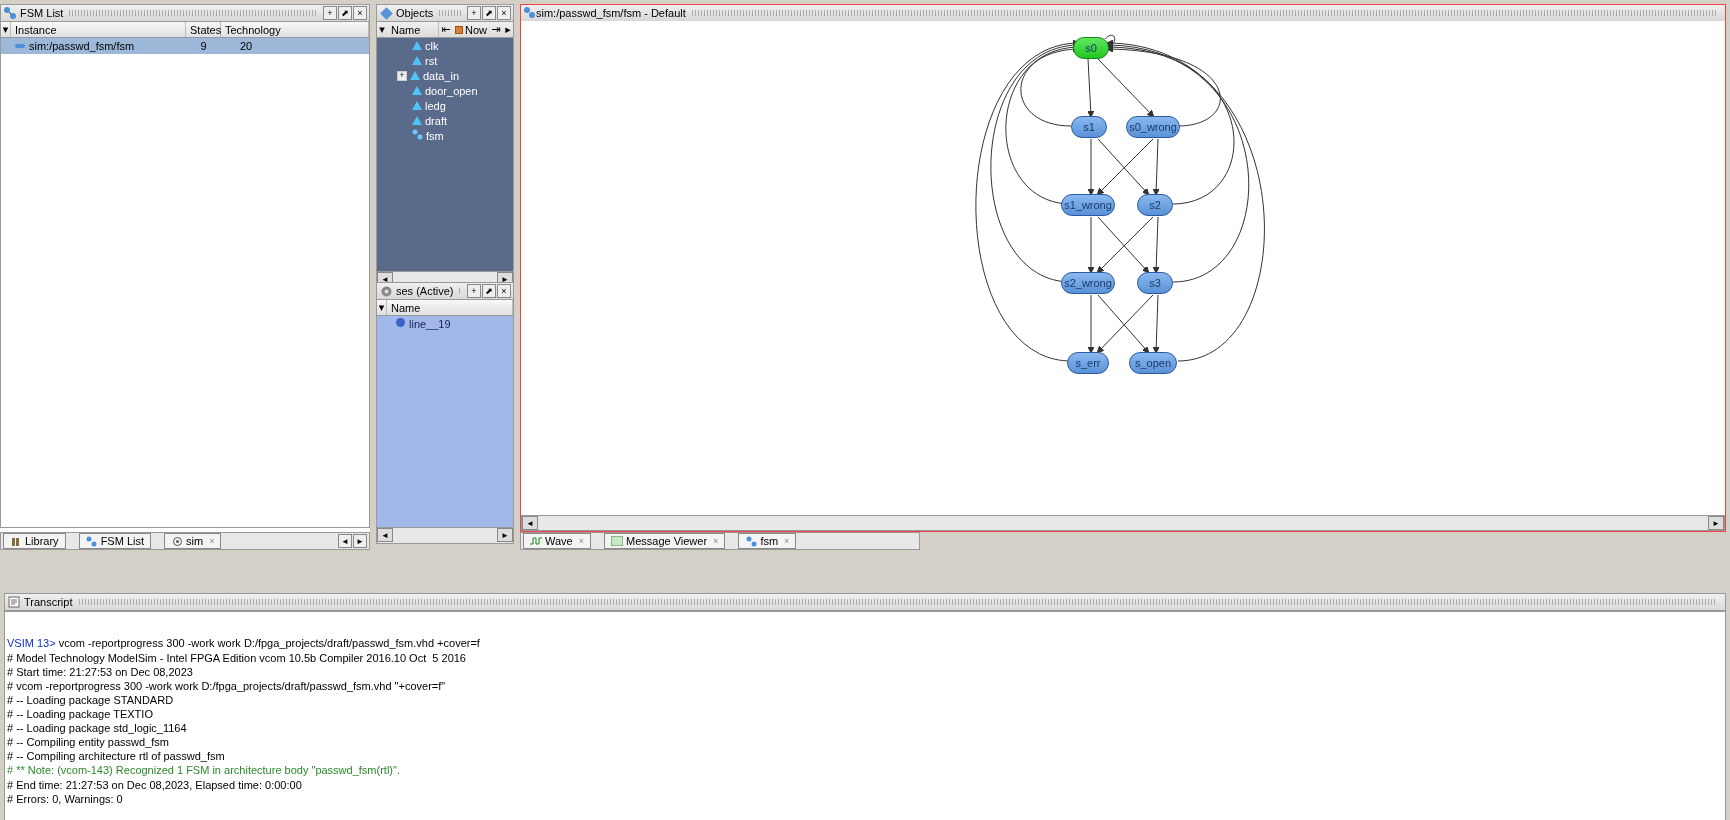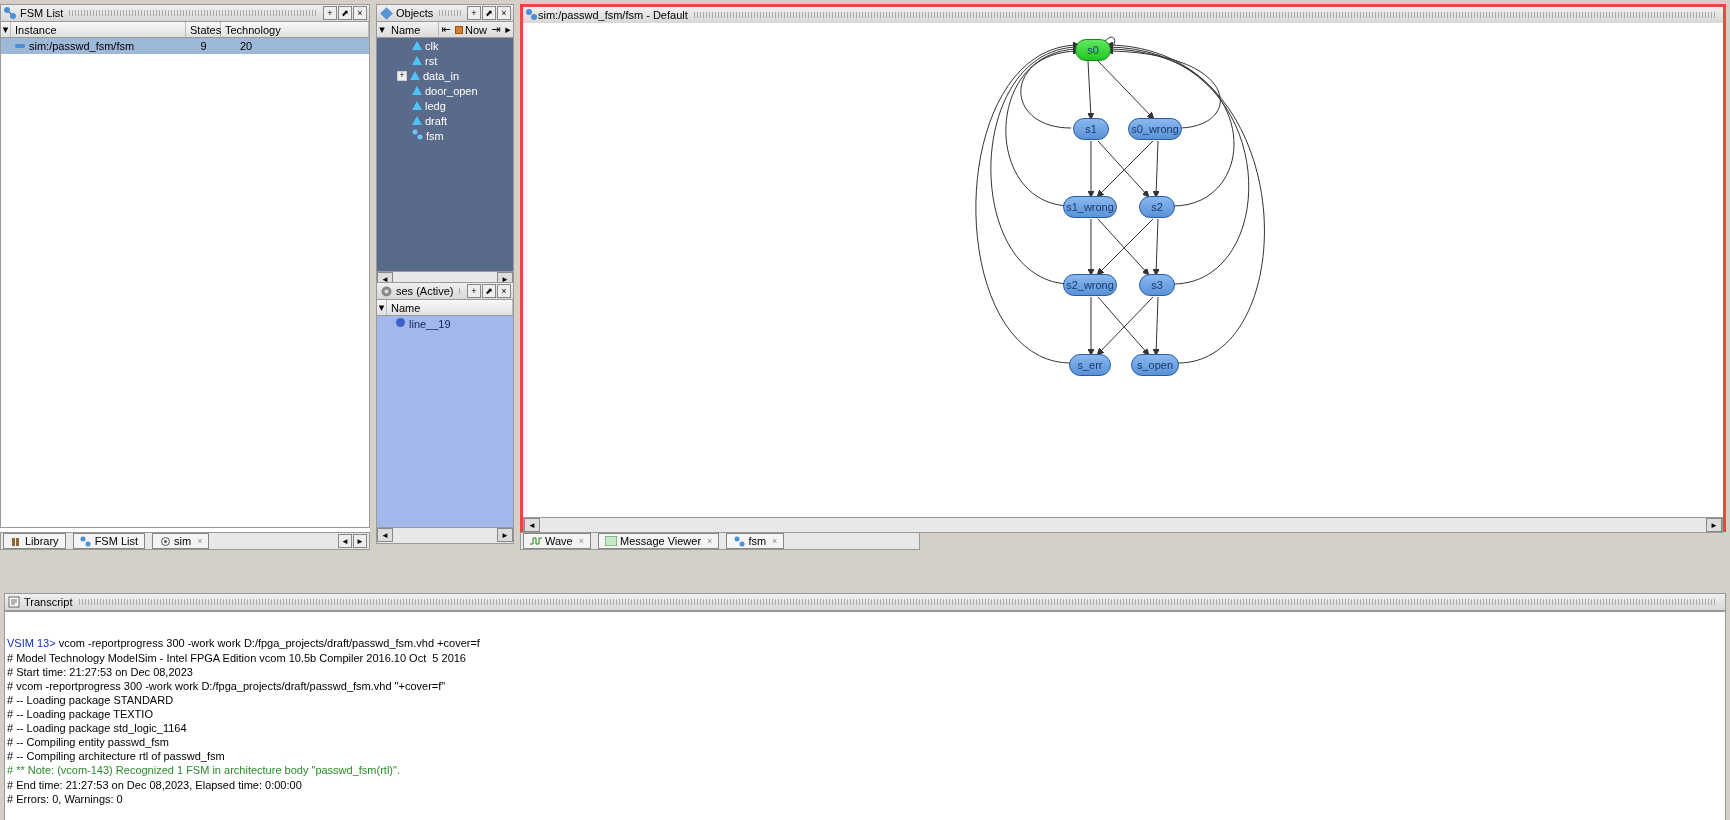--- a/index.html
+++ b/index.html
@@ -25,39 +25,39 @@
 
 #fsm-list-pane { position:absolute; left:0; top:4px; width:370px; height:545px; background:#fff; }
 #fsm-list-pane .body { background:#fff; height:490px; overflow:auto; border:1px solid #999; border-top:none; }
 .row { display:flex; align-items:center; height:16px; }
 .row.sel { background:#9db8d9; }
 
 #fsm-list-scroll { position:absolute; left:0; bottom:0; right:0; height:16px; background:#e8e8e8; border:1px solid #999; display:flex; justify-content:space-between;}
 .sb-btn{width:16px;height:14px;border:1px solid #888;background:#ddd;display:inline-flex;align-items:center;justify-content:center;font-size:8px;}
 
 #left-tabs { position:absolute; left:0; top:532px; width:370px; height:18px; background:#e8e8e8; border:1px solid #999; display:flex; align-items:center; padding:0 2px;}
-.tab { border:1px solid #888; background:#f4f4f4; height:16px; display:flex; align-items:center; padding:0 6px; margin-right:7px; cursor:pointer; gap:3px;}
+.tab { border:1px solid #888; background:#f4f4f4; height:16px; display:flex; align-items:center; padding:0 6px; margin-right:13px; cursor:pointer; gap:3px;}
 .tab .ic { width:12px;height:12px;display:inline-flex;align-items:center;justify-content:center;}
 .tab .close{font-size:9px;color:#888;margin-left:3px;}
 .tab-nav{margin-left:auto; display:flex; gap:1px;}
 .tab-nav span{width:14px;height:14px;border:1px solid #888;background:#eee;display:inline-flex;align-items:center;justify-content:center;font-size:8px;}
 
 #objects-pane { position:absolute; left:376px; top:4px; width:138px; }
 #objects-pane .body{background:#5a6a8a;color:#fff;height:234px;border:1px solid #999;border-top:none;}
 #objects-pane .tool-row{background:linear-gradient(#f0f0f0,#dcdcdc);border:1px solid #999;border-top:none;height:16px;display:flex;align-items:center;}
 #objects-pane .scroll{height:16px;background:#e8e8e8;border:1px solid #999;border-top:none;display:flex;justify-content:space-between;}
 .sig-row{display:flex;align-items:center;height:15px;padding-left:20px;gap:3px;}
 .sig-row .exp{width:10px;height:10px;border:1px solid #ccc;background:#eee;color:#222;display:inline-flex;align-items:center;justify-content:center;font-size:9px;line-height:1;}
 .tri-icon{width:0;height:0;border-left:5px solid transparent;border-right:5px solid transparent;border-bottom:9px solid #4fc3f7;display:inline-block;}
 
 #ses-pane { position:absolute; left:376px; top:282px; width:138px;}
 #ses-pane .body{background:#a3b8ea;height:212px;border:1px solid #999;border-top:none;}
 #ses-pane .scroll{height:16px;background:#e8e8e8;border:1px solid #999;border-top:none;display:flex;justify-content:space-between;}
 
-#fsm-view { position:absolute; left:520px; top:4px; right:4px; height:528px; background:#8b5cf6; border:3px solid #ef4444;}
+#fsm-view { position:absolute; left:520px; top:4px; right:4px; height:528px; background:#8b5cf6; border:1px solid #ef4444;}
 #fsm-view .title{background:linear-gradient(#f0f0f0,#d8d8d8);height:16px;display:flex;align-items:center;padding:0 2px;}
 #fsm-view .body{position:relative;height:494px;background:#fff;overflow:hidden;}
 #fsm-view .scroll{height:16px;background:#e8e8e8;border:1px solid #999;display:flex;}
 
 #right-tabs { position:absolute; left:520px; top:532px; width:400px; height:18px; background:#e8e8e8; border:1px solid #999; display:flex; align-items:center; padding:0 2px;}
 
 #transcript { position:absolute; left:4px; top:558px; right:4px; bottom:4px;margin-top:35px; }
 #transcript .body{ background:#fff; border:1px solid #999; height:240px; overflow:auto; font-family:'Courier New',monospace; font-size:12px; line-height:14px; padding:10px 2px; white-space:pre;}
 .t-prompt{color:#1030c0;}
 .t-note{color:#2a8a2a;}

